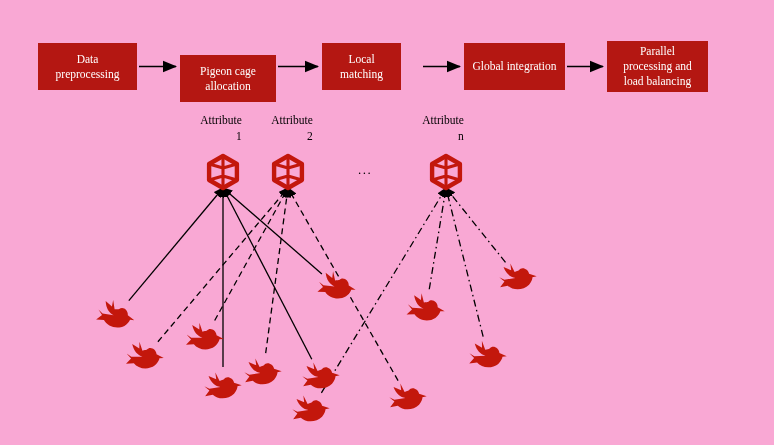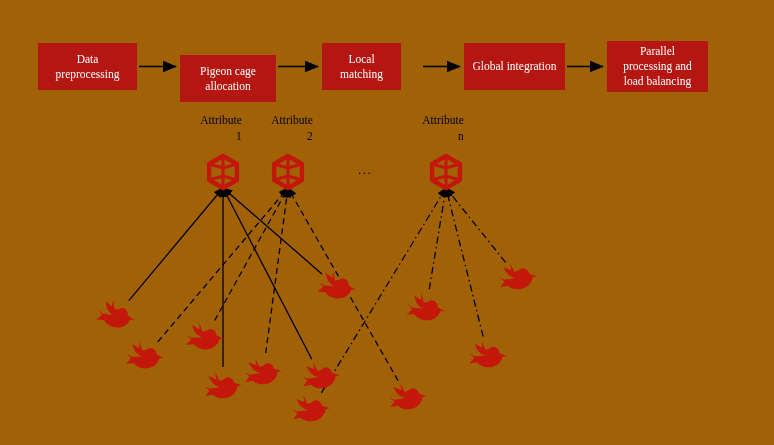--- a/index.html
+++ b/index.html
@@ -1,17 +1,17 @@
 <!DOCTYPE html>
 <html><head>
 <meta charset="utf-8">
 <style>
   html,body{margin:0;padding:0;background:#fff;}
   .canvas{
-    position:relative;width:774px;height:445px;background:#a16207;
+    position:relative;width:774px;height:445px;background:#f9a8d4;
     font-family:"Liberation Serif",serif;overflow:hidden;
     --box-red:#B41712;--icon-red:#C3170C;
   }
   .box{
     position:absolute;display:flex;align-items:center;justify-content:center;
     text-align:center;color:#fff;font-size:11.5px;line-height:1.28;
     padding:2px 7px;box-sizing:border-box;background:var(--box-red);
   }
   .b1{left:38px;top:43px;width:99px;height:47px;}
   .b2{left:180px;top:43px;width:96px;height:47px;margin-top:12px;}

